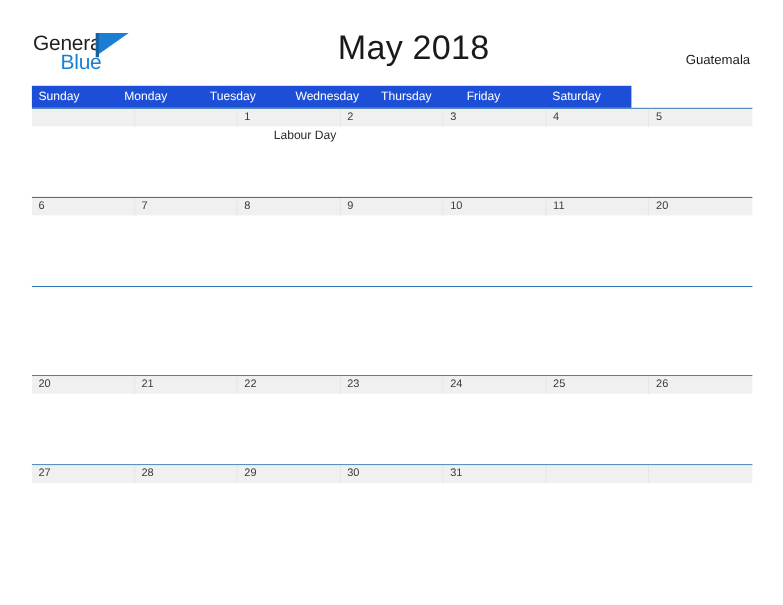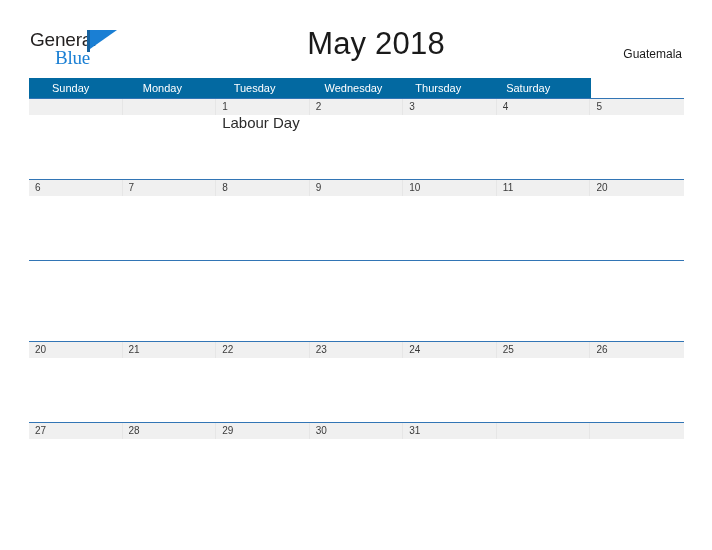--- a/index.html
+++ b/index.html
@@ -50,21 +50,20 @@
   }
   .logo-blue {
     position: absolute;
     left: 25px;
     top: 18px;
     font-size: 19px;
     letter-spacing: -0.2px;
     color: #1a7fd4;
     line-height: 22px;
     white-space: nowrap;
-    font-family: Liberation Serif, serif;
   }
   .logo-mark {
     position: absolute;
     left: 57px;
     top: 1px;
     width: 30px;
     height: 22px;
   }
   .logo-mark .bar {
     position: absolute;
@@ -112,22 +111,21 @@
     position: absolute;
     left: 29px;
     top: 78px;
     width: 655px;
   }
 
   .weekday-row {
     display: flex;
     width: 545px;
     height: 20px;
-    background: #0369a1;
-    padding-left: 17px;
+    background: #1d4ed8;
   }
   .weekday {
     width: 93.571px;
     height: 20px;
     box-sizing: border-box;
     padding-left: 6px;
     color: #ffffff;
     font-size: 11px;
     line-height: 20px;
     white-space: nowrap;
@@ -176,24 +174,25 @@
     height: 64px;
     box-sizing: border-box;
     padding: 2px 4px 0 6px;
     font-size: 9px;
     line-height: 12px;
     color: #2b2b2b;
     overflow: hidden;
   }
   .event {
     display: block;
-    font-size: 15px;
+    font-size: 11px;
     line-height: 12px;
     color: #2b2b2b;
     white-space: nowrap;
+    text-align: right;
   }
 </style>
 </head>
 <body>
 
 <div id="page">
 
   <div class="header">
 
     <div class="logo">
@@ -212,20 +211,21 @@
   </div>
 
   <div class="calendar">
 
     <div class="weekday-row">
       <div class="weekday">Sunday</div>
       <div class="weekday">Monday</div>
       <div class="weekday">Tuesday</div>
       <div class="weekday">Wednesday</div>
       <div class="weekday">Thursday</div>
+      <div class="weekday">Friday</div>
       <div class="weekday">Saturday</div>
     </div>
 
     <div class="week">
       <div class="numbers">
         <div class="numcell"></div>
         <div class="numcell"></div>
         <div class="numcell">1</div>
         <div class="numcell">2</div>
         <div class="numcell">3</div>

